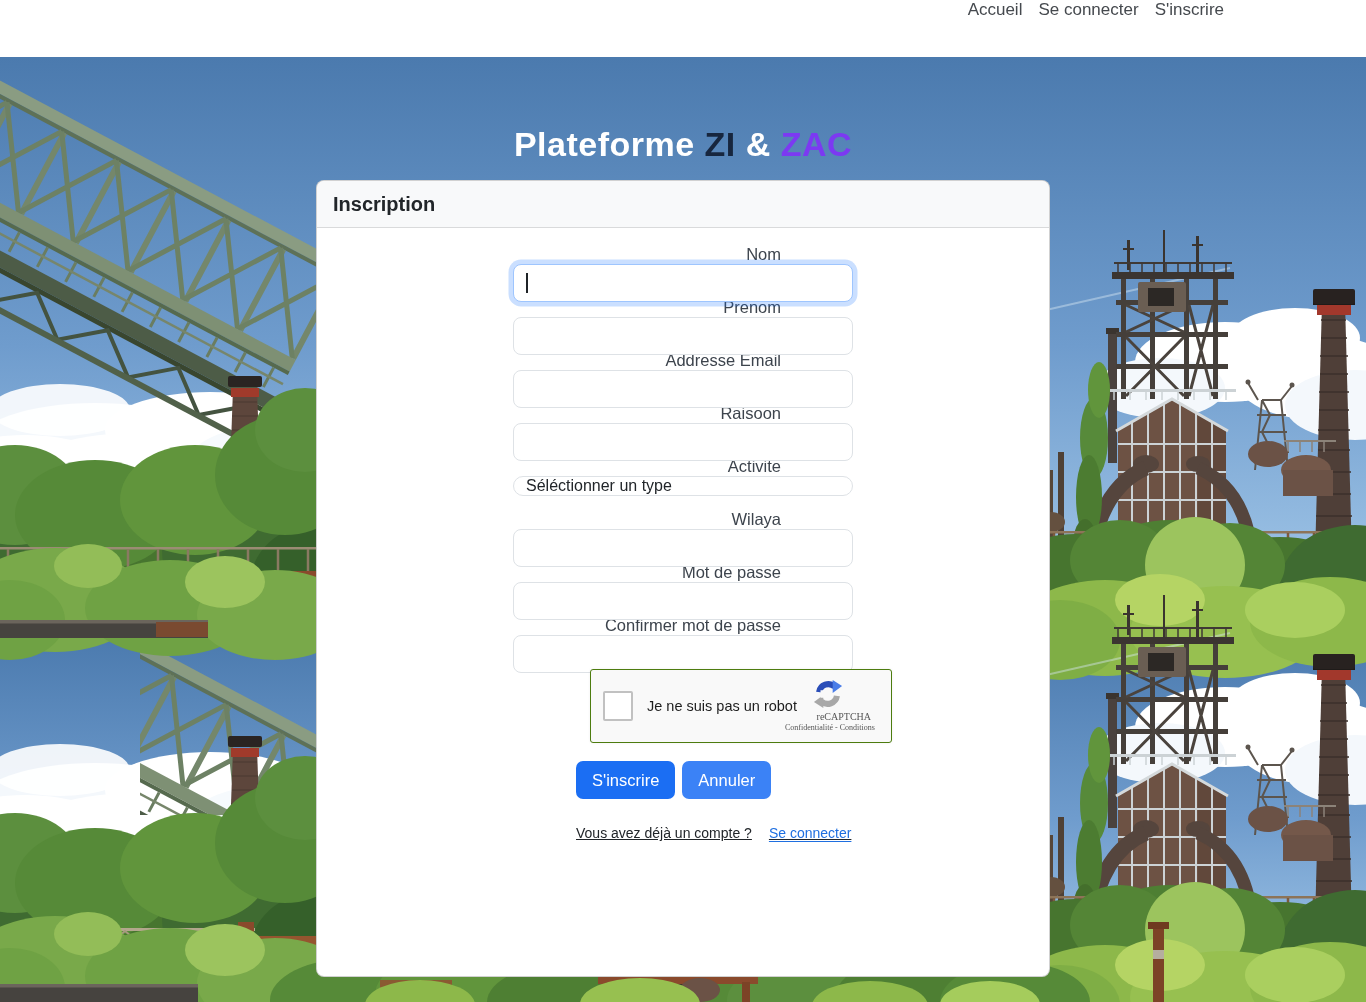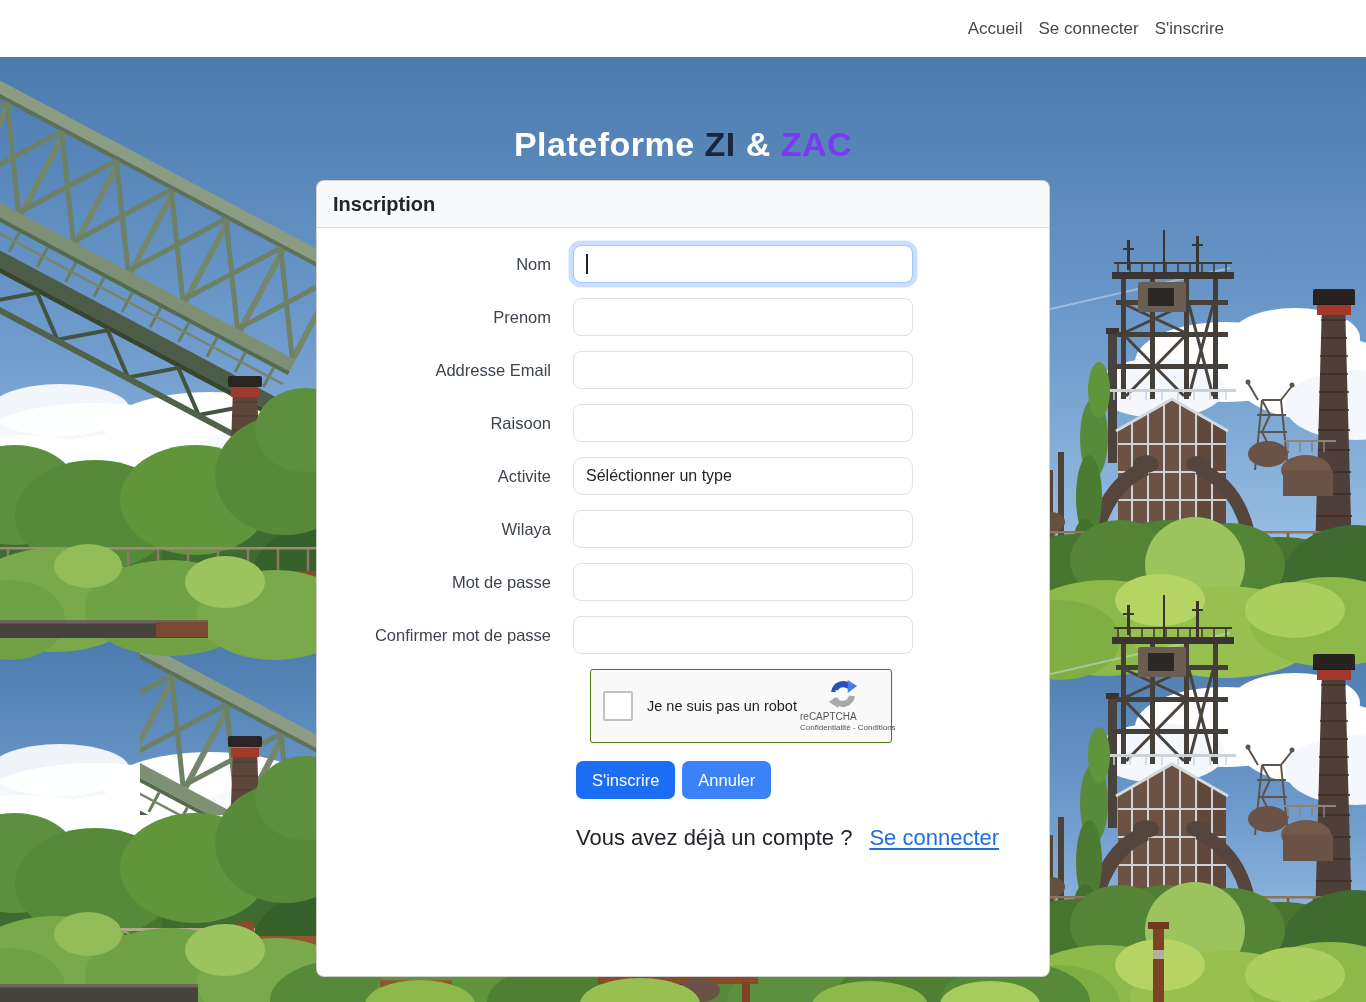--- a/index.html
+++ b/index.html
@@ -2,41 +2,41 @@
 <html><head>
 <meta charset="utf-8">
 <style>
   html,body{margin:0;padding:0;}
   body{
     width:1366px;height:1002px;position:relative;overflow:hidden;
     font-family:"Liberation Sans",sans-serif;background:#fff;
   }
   
   .navbar{position:absolute;top:0;left:0;right:0;height:57px;background:#ffffff;z-index:30;}
-  .nav-inner{width:1140px;margin:0 auto;height:100%;display:flex;justify-content:flex-end;align-items:center;padding-right:21px;box-sizing:border-box;}
+  .nav-inner{width:1140px;margin:0 auto;height:100%;display:flex;justify-content:flex-end;padding-right:21px;box-sizing:border-box;}
   .nav-link{font-size:17px;color:#45494e;text-decoration:none;padding:0 8px;cursor:pointer;}
   
   .bg-svg{position:absolute;top:57px;left:0;z-index:0;display:block;}
   
   .page-title{
     position:absolute;top:101px;left:0;width:100%;text-align:center;z-index:2;
     font-size:34px;line-height:40px;font-weight:700;color:#ffffff;letter-spacing:.5px;
   }
   
   .card{
     position:absolute;left:316px;top:180px;width:734px;height:797px;z-index:10;
     background:#fff;border:1px solid rgba(0,0,0,.18);border-radius:8px;box-sizing:border-box;
   }
   .card-header{
     height:47px;background:#f8f9fa;border-bottom:1px solid rgba(0,0,0,.12);
     border-radius:8px 8px 0 0;display:flex;align-items:center;padding:0 16px;
     font-size:20px;font-weight:600;color:#212529;box-sizing:border-box;
   }
   .card-body{padding:17px 16px 0 16px;}
-  .form-row{display:flex;align-items:center;margin-bottom:15px;height:38px;}
+  .form-row{display:flex;align-items:center;margin-bottom:15px;height:38px;flex-direction:column;}
   .form-label{
     width:240px;text-align:right;padding-right:22px;box-sizing:border-box;
     font-size:16.5px;color:#3d444d;flex:none;
   }
   .input-wrap{position:relative;flex:none;}
   .form-control{
     width:340px;height:38px;border:1px solid #dee2e6;border-radius:8px;
     padding:0 12px;font-size:16px;color:#212529;box-sizing:border-box;
     background:#fff;outline:none;font-family:inherit;display:block;
   }
@@ -48,31 +48,31 @@
     box-sizing:border-box;background:#fff;cursor:pointer;
   }
   
   .recaptcha{
     margin:2px 0 18px 257px;width:302px;height:74px;background:#f9f9f9;
     border:1px solid #4d7c0f;border-radius:3px;display:flex;align-items:center;
     position:relative;box-sizing:border-box;box-shadow:0 0 3px rgba(0,0,0,.06);
   }
   .rc-checkbox{width:26px;height:26px;background:#fff;border:2px solid #c1c1c1;border-radius:2px;margin-left:12px;flex:none;cursor:pointer;}
   .rc-label{font-size:14.5px;color:#1d1d1d;margin-left:14px;}
-  .rc-right{position:absolute;right:5px;top:9px;width:86px;text-align:left;}
+  .rc-right{position:absolute;right:20px;top:9px;width:86px;text-align:right;font-family:Liberation Serif, serif;}
   .rc-logo{width:30px;height:30px;display:block;margin:0 auto;}
   .rc-brand{font-size:10px;color:#555;margin-top:2px;}
   .rc-terms{font-size:8px;color:#555;margin-top:1px;white-space:nowrap;cursor:pointer;}
   
   .btn-row{margin-left:243px;display:flex;gap:7px;}
   .btn{
     height:38px;padding:0 16px;background:#1b6ef3;color:#fff;border:none;
     border-radius:7px;font-size:16.5px;font-family:inherit;cursor:pointer;
   }
-  .footer-row{margin-left:243px;margin-top:26px;font-size:22px;color:#212529;display:flex;align-items:flex-start;}
+  .footer-row{margin-left:243px;margin-top:26px;font-size:14px;color:#212529;display:flex;align-items:flex-start;text-decoration:underline;}
   .login-link{margin-left:17px;text-decoration:underline;text-underline-offset:3px;cursor:pointer;}
 </style>
 </head>
 <body>
 
 <svg class="bg-svg" width="1366" height="945" viewBox="0 57 1366 945" aria-hidden="true">
   <defs>
     <linearGradient id="sky" x1="0" y1="0" x2="0" y2="1">
       <stop offset="0" stop-color="#4b7aae"></stop>
       <stop offset="0.5" stop-color="#6f9ccd"></stop>

